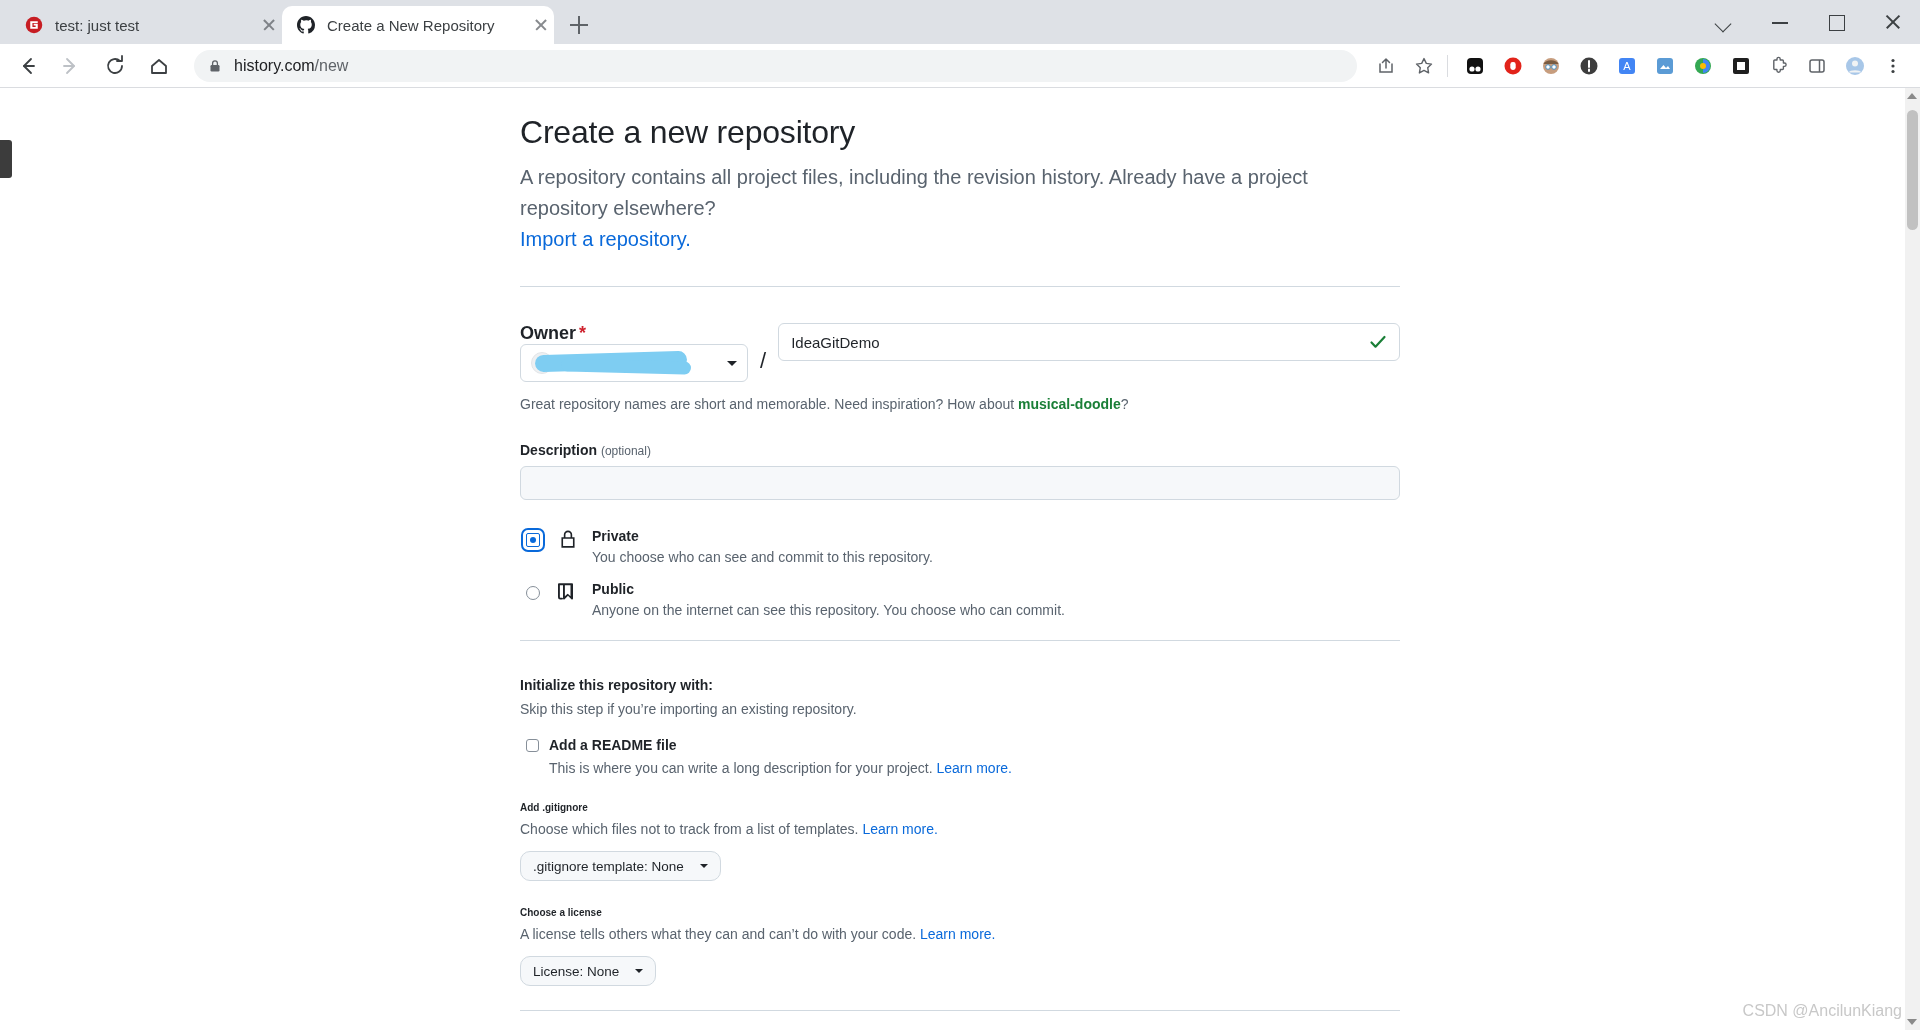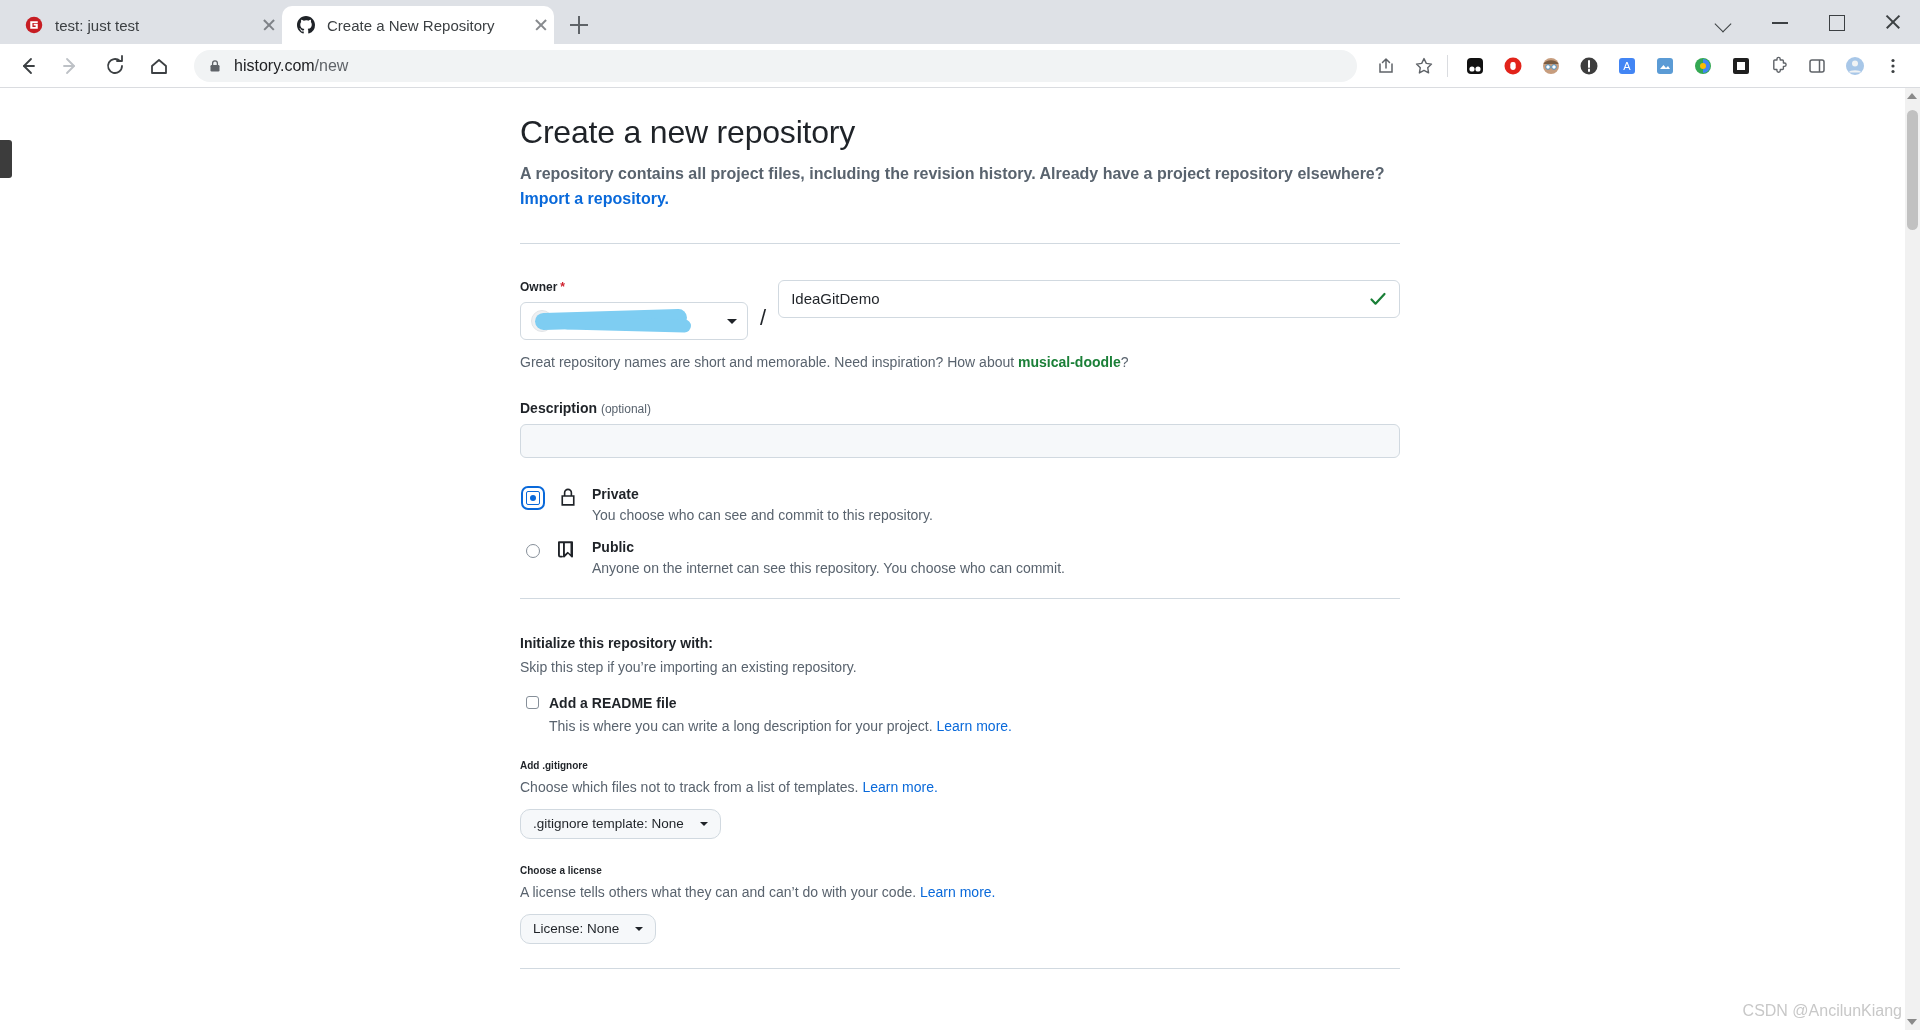--- a/index.html
+++ b/index.html
@@ -86,28 +86,28 @@
   }
   .page {
     width: 880px; margin: 0 auto; padding-top: 26px;
     color: #1f2328;
     font-size: 14px;
   }
   .gh-title {
     font-size: 32px; font-weight: 400; letter-spacing: -0.2px;
     color: #1f2328; margin-bottom: 11px;
   }
-  .gh-sub { font-size: 16px; color: #59636e; line-height: 1.55; font-weight: bold; }
+  .gh-sub { font-size: 20px; color: #59636e; line-height: 1.55; }
   .gh-sub a { color: #0969da; text-decoration: none; }
   .hr { height:1px; background:#d1d9e0; margin: 31px 0 0 0; }
 
   .field-row { display:flex; align-items:flex-start; margin-top: 36px; }
   .col-owner { width: 228px; }
   .col-repo  { flex: 1 1 auto; }
-  .flabel { font-size: 12px; font-weight: 600; color:#1f2328; margin-bottom: 8px; display:block;}
+  .flabel { font-size: 18px; font-weight: 600; color:#1f2328; margin-bottom: 0; display:block;}
   .req { color:#cf222e; font-weight:600; margin-left:3px; }
 
   .owner-select {
     height: 38px; border: 1px solid #d1d9e0; border-radius: 6px;
     background:#ffffff; display:flex; align-items:center; padding: 0 10px;
     position: relative; overflow:hidden;
   }
   .avatar-placeholder {
     width:22px; height:22px; border-radius:50%; background:#eef0f2;
     border:1px solid #e2e5e8; flex:0 0 22px;

